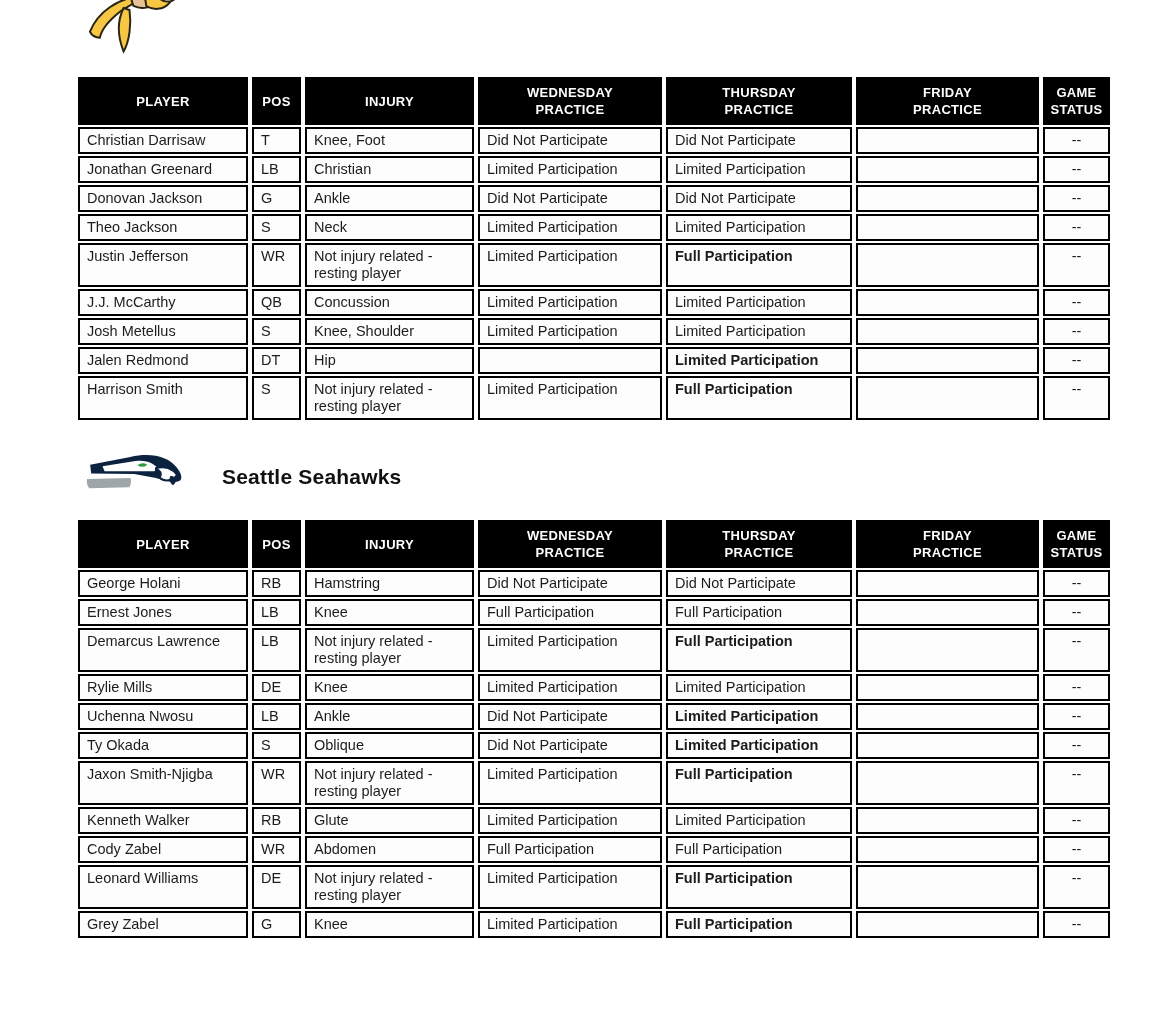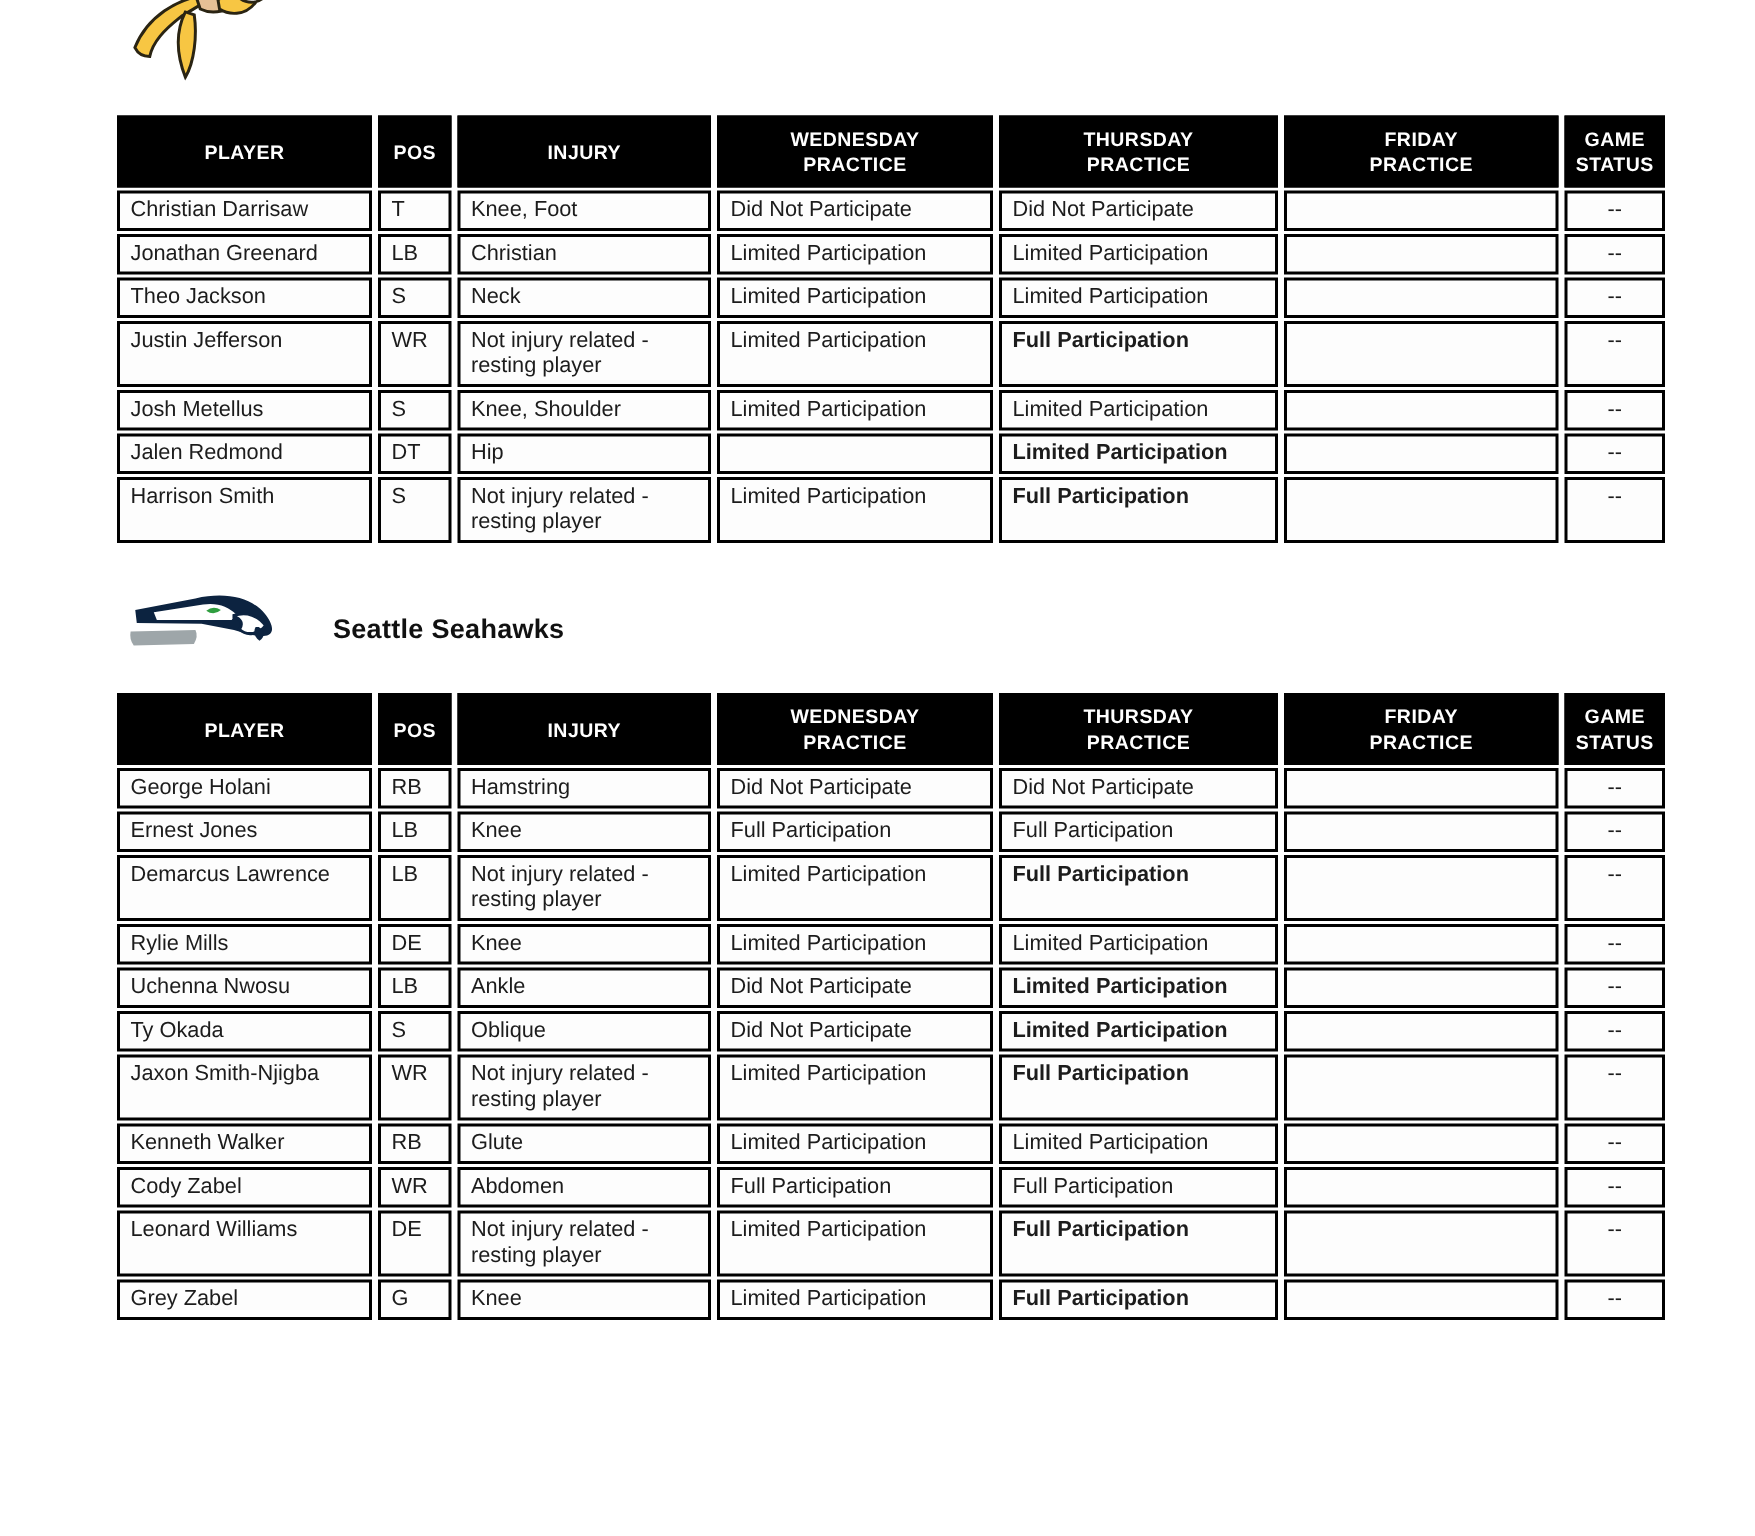--- a/index.html
+++ b/index.html
@@ -6,21 +6,21 @@
   body{width:1170px;height:1024px;overflow:hidden;
        font-family:"Liberation Sans", sans-serif;color:#1c1c1c;}
   .page{position:relative;width:1170px;height:1024px;overflow:hidden;background:#fff;}
   .content{margin-left:78px;width:1012px;}
 
   
   .vikings-header{position:relative;height:75px;}
   .vikings-logo{position:absolute;left:6px;top:-50px;width:94px;height:110px;}
   .team-header{display:flex;align-items:center;height:56px;margin:27px 0 13px 0;}
   .seahawks-logo{width:108px;height:54px;margin-left:6px;flex:0 0 auto;}
-  .team-name{font-size:18px;font-weight:700;color:#111;margin:0 0 0 30px;letter-spacing:.2px;}
+  .team-name{font-size:21px;font-weight:700;color:#111;margin:0 0 0 30px;letter-spacing:.2px;}
 
   
   table.injury-table{border-collapse:separate;border-spacing:4px 2px;table-layout:fixed;
                      width:1012px;margin-left:-4px;}
   thead{background:#000;}
   th{background:#000;color:#fff;font-size:13px;font-weight:700;text-align:center;
      vertical-align:middle;padding:7px 2px;line-height:17px;white-space:pre-line;
      letter-spacing:.3px;border:0;}
   td{background:#fdfdfd;border:2px solid #000;padding:3px 7px;font-size:14.5px;
      line-height:17px;vertical-align:top;height:17px;overflow:hidden;}
@@ -75,34 +75,52 @@
             <tr>
     <td class="c-player"><span>Jonathan Greenard</span></td>
     <td class="c-pos"><span>LB</span></td>
     <td class="c-injury"><span>Christian</span></td>
     <td class="c-wed"><span>Limited Participation</span></td>
     <td class="c-thu"><span>Limited Participation</span></td>
     <td class="c-fri"><span></span></td>
     <td class="c-status"><span>--</span></td>
   </tr>
             <tr>
+    <td class="c-player"><span>Donovan Jackson</span></td>
+    <td class="c-pos"><span>G</span></td>
+    <td class="c-injury"><span>Ankle</span></td>
+    <td class="c-wed"><span>Did Not Participate</span></td>
+    <td class="c-thu"><span>Did Not Participate</span></td>
+    <td class="c-fri"><span></span></td>
+    <td class="c-status"><span>--</span></td>
+  </tr>
+            <tr>
     <td class="c-player"><span>Theo Jackson</span></td>
     <td class="c-pos"><span>S</span></td>
     <td class="c-injury"><span>Neck</span></td>
     <td class="c-wed"><span>Limited Participation</span></td>
     <td class="c-thu"><span>Limited Participation</span></td>
     <td class="c-fri"><span></span></td>
     <td class="c-status"><span>--</span></td>
   </tr>
             <tr>
     <td class="c-player"><span>Justin Jefferson</span></td>
     <td class="c-pos"><span>WR</span></td>
     <td class="c-injury"><span>Not injury related - resting player</span></td>
     <td class="c-wed"><span>Limited Participation</span></td>
     <td class="c-thu"><span class="bold">Full Participation</span></td>
+    <td class="c-fri"><span></span></td>
+    <td class="c-status"><span>--</span></td>
+  </tr>
+            <tr>
+    <td class="c-player"><span>J.J. McCarthy</span></td>
+    <td class="c-pos"><span>QB</span></td>
+    <td class="c-injury"><span>Concussion</span></td>
+    <td class="c-wed"><span>Limited Participation</span></td>
+    <td class="c-thu"><span>Limited Participation</span></td>
     <td class="c-fri"><span></span></td>
     <td class="c-status"><span>--</span></td>
   </tr>
             <tr>
     <td class="c-player"><span>Josh Metellus</span></td>
     <td class="c-pos"><span>S</span></td>
     <td class="c-injury"><span>Knee, Shoulder</span></td>
     <td class="c-wed"><span>Limited Participation</span></td>
     <td class="c-thu"><span>Limited Participation</span></td>
     <td class="c-fri"><span></span></td>

